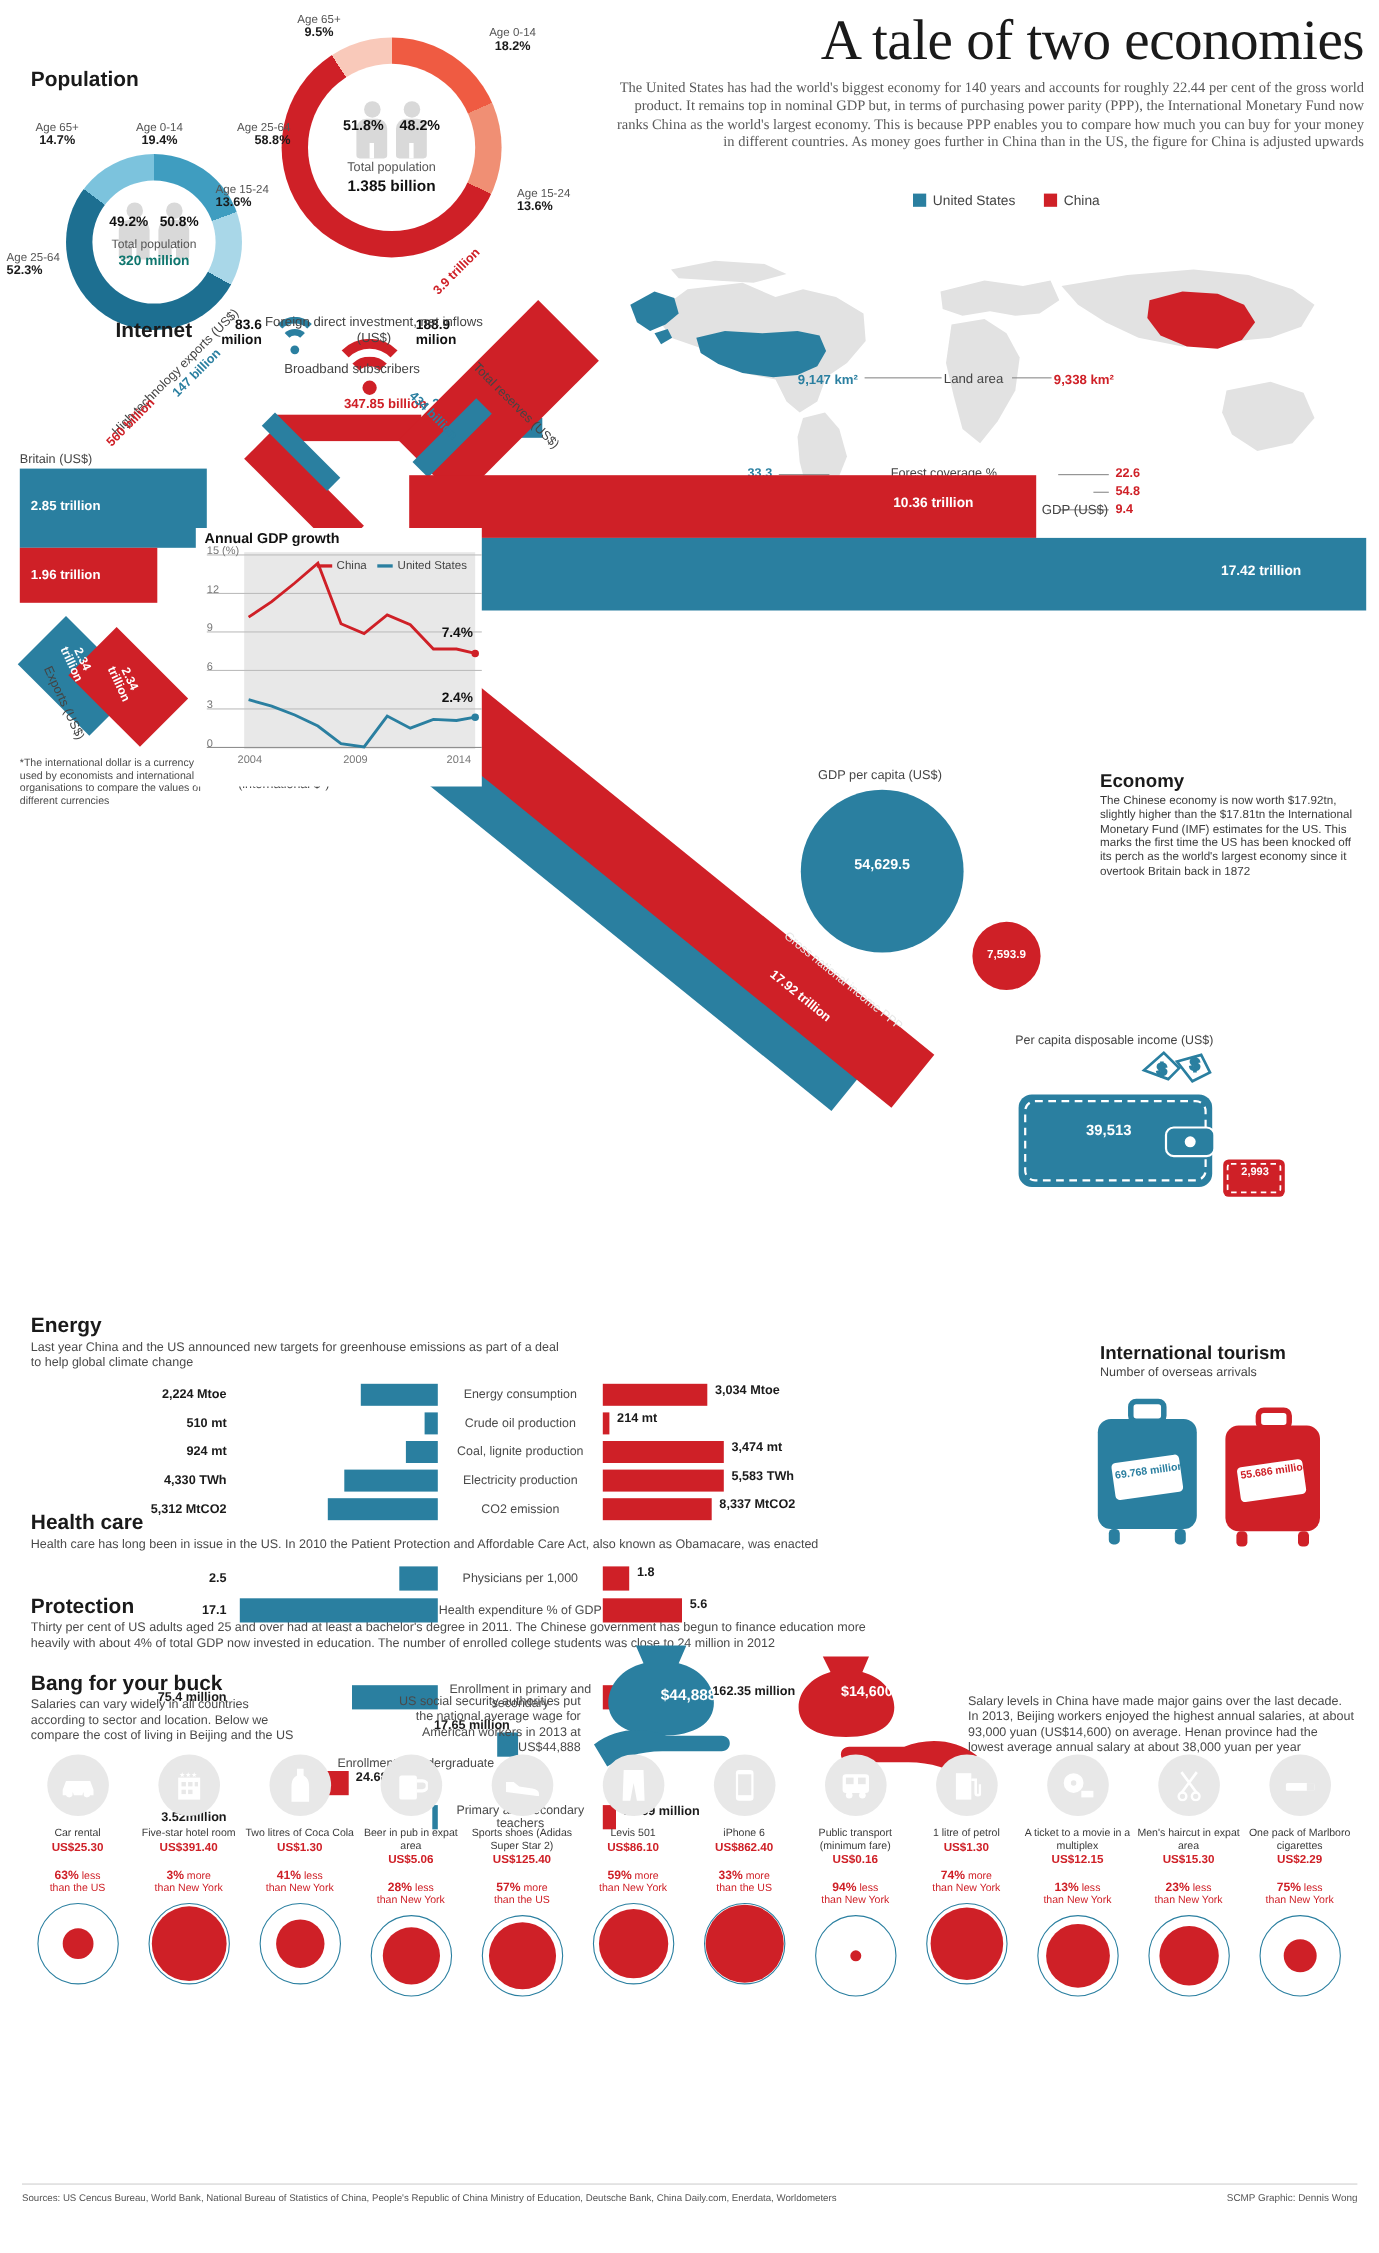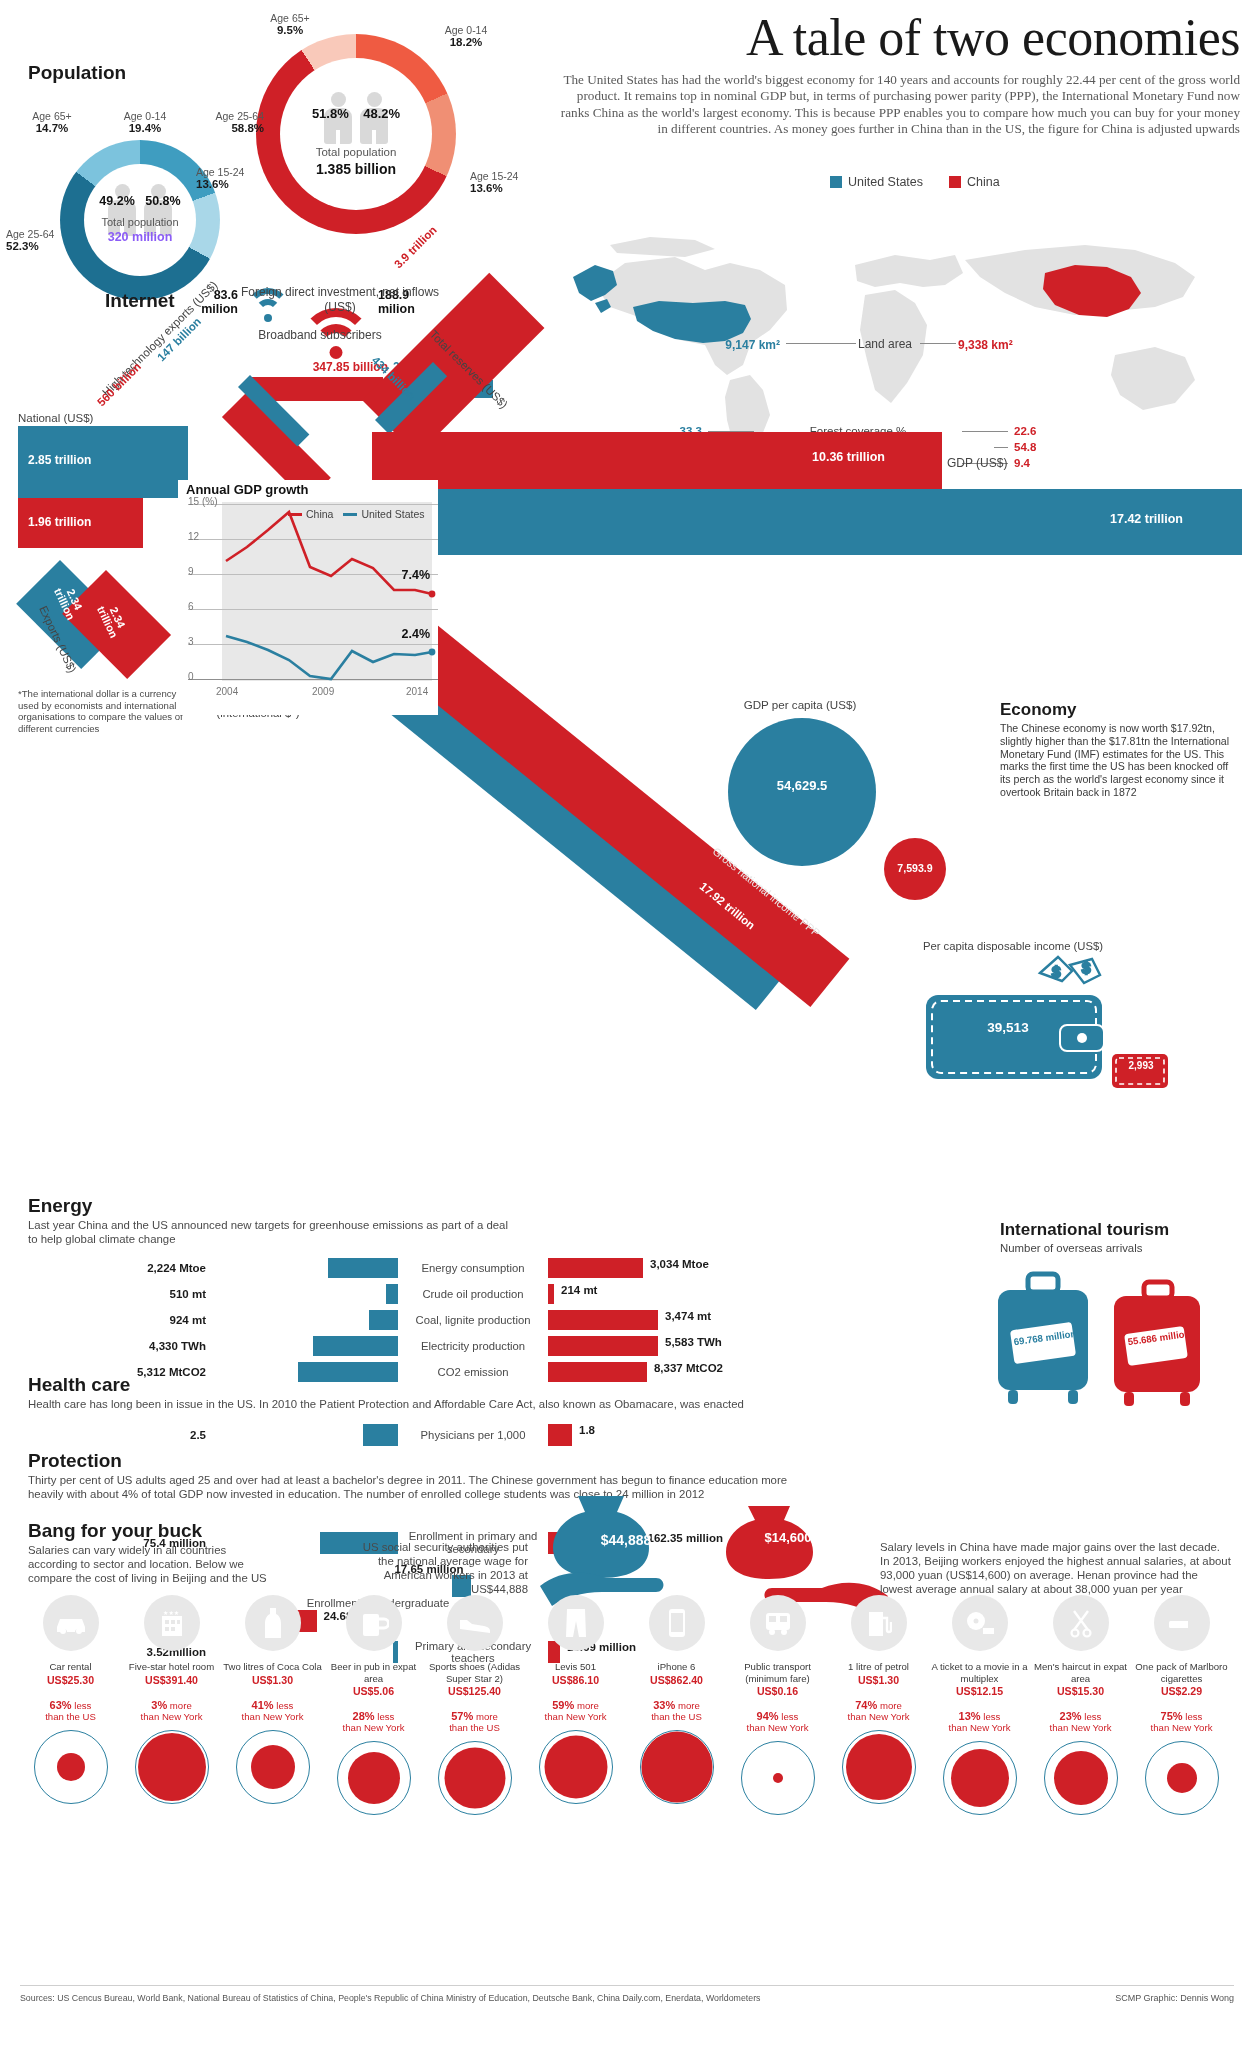--- a/index.html
+++ b/index.html
@@ -124,21 +124,21 @@
         <div class="phead"></div>
         <div class="pbody"></div>
       </div>
   </div>
   <div class="abs" style="left:6px; top:54px; width:148px; text-align:center; font-size:12.5px; font-weight:bold; color:#111;">
     <span>49.2%</span>
     &nbsp;
     <span>50.8%</span>
   </div>
   <div class="abs" style="left:6px; top:76px; width:148px; text-align:center; font-size:11px; color:#555;">Total population</div>
-  <div class="abs" style="left:6px; top:90px; width:148px; text-align:center; font-size:12.5px; font-weight:bold; color:#8b5cf6;">320 million</div>
+  <div class="abs" style="left:6px; top:90px; width:148px; text-align:center; font-size:12.5px; font-weight:bold; color:#0f766e;">320 million</div>
 </div>
 <div class="abs lbl" style="left:100px; top:110px; width:90px;">
   <span>Age 0-14</span><b>19.4%</b></div>
 <div class="abs lbl" style="left:196px; top:166px; width:80px; text-align:left;">
   <span>Age 15-24</span><b style="text-align:left;">13.6%</b></div>
 <div class="abs lbl" style="left:6px; top:228px; width:84px; text-align:left;">
   <span>Age 25-64</span><b style="text-align:left;">52.3%</b></div>
 <div class="abs lbl" style="left:8px; top:110px; width:88px;">
   <span>Age 65+</span><b>14.7%</b></div>
 
@@ -255,21 +255,21 @@
 <div class="abs" style="left:100px; top:390px; font-size:11.5px; color:#444; transform:rotate(-45deg); transform-origin:0 0; white-space:nowrap;">High-technology exports (US$)</div>
 <div class="abs" style="left:95px; top:400px; font-size:11.5px; font-weight:bold; color:#cf2027; transform:rotate(-45deg); transform-origin:0 0; white-space:nowrap;">560 billion</div>
 <div class="abs" style="left:155px; top:355px; font-size:11.5px; font-weight:bold; color:#2a7fa0; transform:rotate(-45deg); transform-origin:0 0; white-space:nowrap;">147 billion</div>
 
 <div class="abs" style="left:362px; top:400px; width:180px; height:78px; background:#cf2027; transform:rotate(-45deg); transform-origin:0 0;"></div>
 <div class="abs" style="left:375px; top:420px; width:82px; height:20px; background:#2a7fa0; transform:rotate(-45deg); transform-origin:0 0;"></div>
 <div class="abs" style="left:392px; top:262px; font-size:11.5px; font-weight:bold; color:#cf2027; transform:rotate(-45deg); transform-origin:0 0; white-space:nowrap;">3.9 trillion</div>
 <div class="abs" style="left:436px; top:328px; font-size:11.5px; color:#444; transform:rotate(45deg); transform-origin:0 0; white-space:nowrap;">Total reserves (US$)</div>
 <div class="abs" style="left:378px; top:354px; font-size:11.5px; font-weight:bold; color:#2a7fa0; transform:rotate(45deg); transform-origin:0 0; white-space:nowrap;">434 billion</div>
 
-<div class="abs" style="left:18px; top:412px; font-size:11.5px; color:#444;">National (US$)</div>
+<div class="abs" style="left:18px; top:412px; font-size:11.5px; color:#444;">Britain (US$)</div>
 <div class="abs" style="left:18px; top:426px; width:170px; height:72px; background:#2a7fa0;"></div>
 <div class="abs" style="left:28px; top:453px; font-size:12px; font-weight:bold; color:#fff;">2.85 trillion</div>
 <div class="abs" style="left:18px; top:498px; width:125px; height:50px; background:#cf2027;"></div>
 <div class="abs" style="left:28px; top:515px; font-size:12px; font-weight:bold; color:#fff;">1.96 trillion</div>
 
 <div class="abs" style="left:60px; top:560px; width:92px; height:62px; background:#2a7fa0; transform:rotate(45deg); transform-origin:0 0;"></div>
 <div class="abs" style="left:106px; top:570px; width:92px; height:62px; background:#cf2027; transform:rotate(45deg); transform-origin:0 0;"></div>
 <div class="abs" style="left:72px; top:582px; font-size:11px; font-weight:bold; color:#fff; transform:rotate(65deg); transform-origin:0 0; line-height:11px; text-align:center;">2.34<br>trillion</div>
 <div class="abs" style="left:115px; top:600px; font-size:11px; font-weight:bold; color:#fff; transform:rotate(65deg); transform-origin:0 0; line-height:11px; text-align:center;">2.34<br>trillion</div>
 <div class="abs" style="left:48px; top:604px; font-size:11.5px; color:#444; transform:rotate(65deg); transform-origin:0 0; white-space:nowrap;">Exports (US$)</div>
@@ -490,20 +490,31 @@
       <span class="bl">2.5</span>
       <span class="lwrap">
         <span class="lbar" style="width:35px;height:22px;"></span>
       </span>
       <span class="mid">Physicians per 1,000</span>
       <span class="rwrap">
         <span class="rbar" style="width:24px;height:22px;"></span>
         <span class="br">1.8</span>
       </span>
     </div>
+  <div class="barrow">
+      <span class="bl">17.1</span>
+      <span class="lwrap">
+        <span class="lbar" style="width:180px;height:22px;"></span>
+      </span>
+      <span class="mid">Health expenditure % of GDP</span>
+      <span class="rwrap">
+        <span class="rbar" style="width:72px;height:22px;"></span>
+        <span class="br">5.6</span>
+      </span>
+    </div>
 </div>
 
 <div class="abs sechead" style="left:28px; top:1520px;">Bang for your buck</div>
 <div class="abs secsub" style="left:28px; top:1543px; width:250px;">Salaries can vary widely in all countries according to sector and location. Below we compare the cost of living in Beijing and the US</div>
 <div class="abs secsub" style="left:348px; top:1540px; width:180px; text-align:right;">US social security authorities put the national average wage for American workers in 2013 at US$44,888</div>
 
 <svg class="abs" style="left:538px; top:1490px;" width="180" height="125" viewBox="0 0 180 125">
   <path d="M40,6 h46 l-7,16 c20,5 32,20 32,36 0,18 -16,30 -48,30 -32,0 -48,-12 -48,-30 0,-16 12,-31 32,-36 z" fill="#2a7fa0"></path>
   <path d="M2,96 c20,-16 46,-16 66,-8 l50,0 c10,0 10,14 0,14 l-54,0 c-20,0 -38,6 -50,14 z" fill="#2a7fa0"></path>
 </svg>

